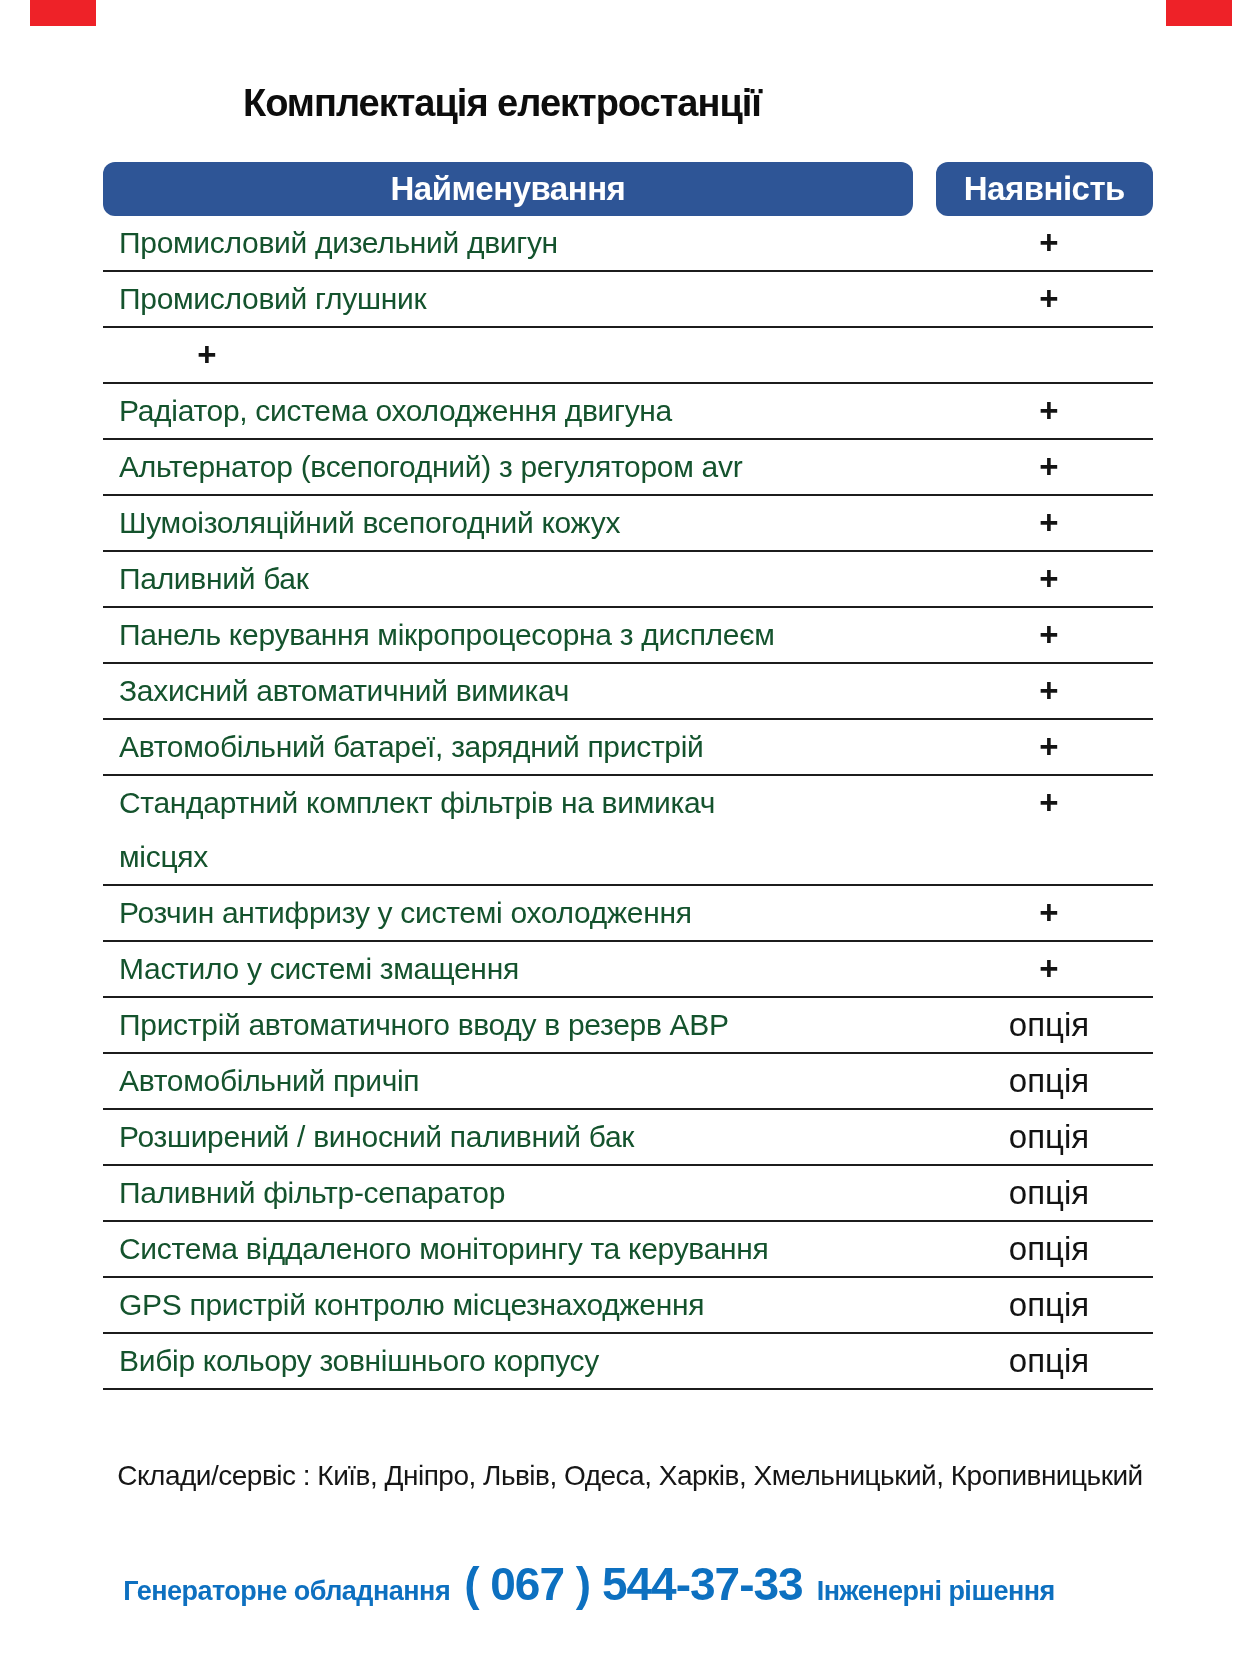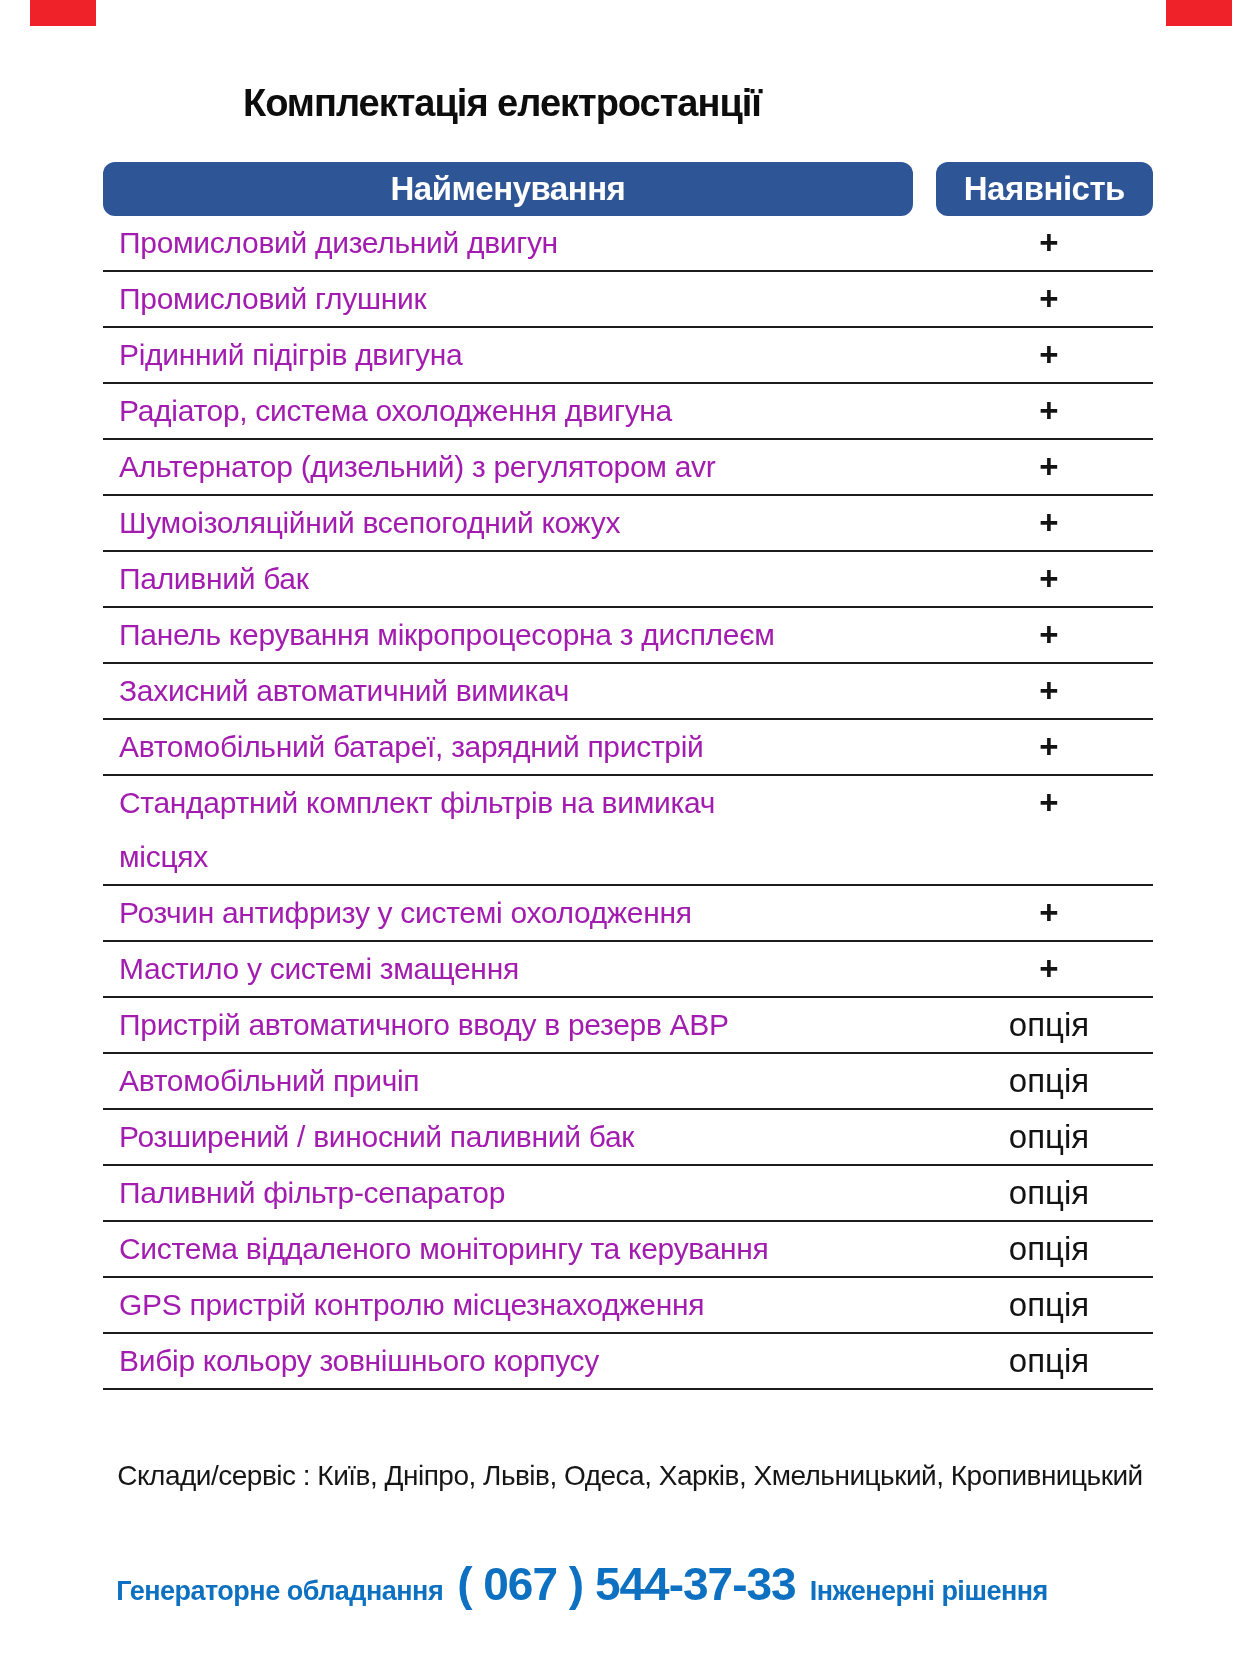--- a/index.html
+++ b/index.html
@@ -40,37 +40,37 @@
   .th-avail{width:225px;margin-left:16px;}
   .row{
     display:flex;align-items:flex-start;
     border-bottom:2px solid #1c1c1c;
   }
   .cell-name{
     width:826px;padding-left:16px;
     font-size:30px;line-height:54px;
     letter-spacing:-0.3px;
     white-space:pre-line;
-    color:#a21caf;
+    color:#14532d;
   }
   .cell-avail{
     width:208px;text-align:center;
     font-size:33px;line-height:54px;
     color:#131313;
   }
   .cell-avail.plus{font-weight:bold;font-size:33px;}
   .locations-line{
     position:absolute;top:1460px;left:0;width:1260px;
     text-align:center;
     font-size:28px;letter-spacing:-0.5px;color:#161616;
   }
   .phone-line{
     position:absolute;top:1528px;left:0;width:1164px;
     display:flex;justify-content:center;align-items:baseline;
-    gap:14px;color:#0d70c0;
+    gap:14px;color:#0d70c0;padding-left:7px;
   }
   .phone-side{font-size:27px;font-weight:bold;letter-spacing:-0.5px;}
   .phone-number{font-size:46px;font-weight:bold;letter-spacing:-1px;margin-top:29px;}
 </style>
 </head>
 <body>
 
 <div class="page">
 
   <div class="corner-mark corner-left"></div>
@@ -87,29 +87,28 @@
 
     <div class="row">
       <div class="cell-name">Промисловий дизельний двигун</div>
       <div class="cell-avail plus">+</div>
     </div>
     <div class="row">
       <div class="cell-name">Промисловий глушник</div>
       <div class="cell-avail plus">+</div>
     </div>
     <div class="row">
-      <div class="cell-name">Рідинний підігрів двигуна</div>
       <div class="cell-avail plus">+</div>
     </div>
     <div class="row">
       <div class="cell-name">Радіатор, система охолодження двигуна</div>
       <div class="cell-avail plus">+</div>
     </div>
     <div class="row">
-      <div class="cell-name">Альтернатор (дизельний) з регулятором avr</div>
+      <div class="cell-name">Альтернатор (всепогодний) з регулятором avr</div>
       <div class="cell-avail plus">+</div>
     </div>
     <div class="row">
       <div class="cell-name">Шумоізоляційний всепогодний кожух</div>
       <div class="cell-avail plus">+</div>
     </div>
     <div class="row">
       <div class="cell-name">Паливний бак</div>
       <div class="cell-avail plus">+</div>
     </div>

